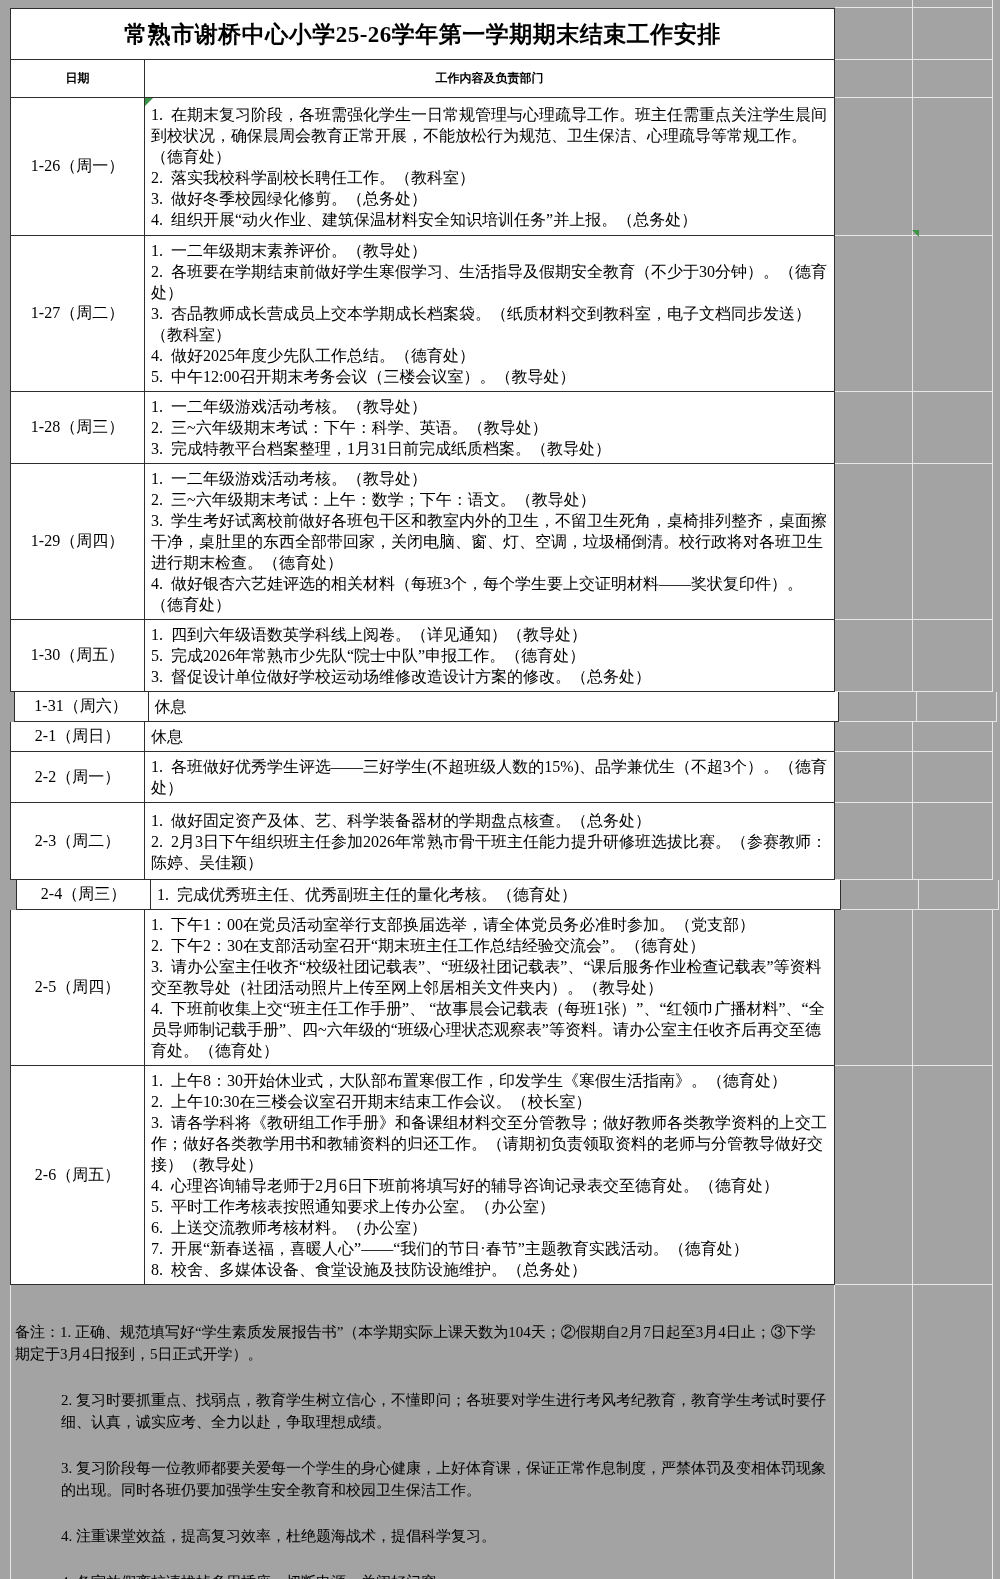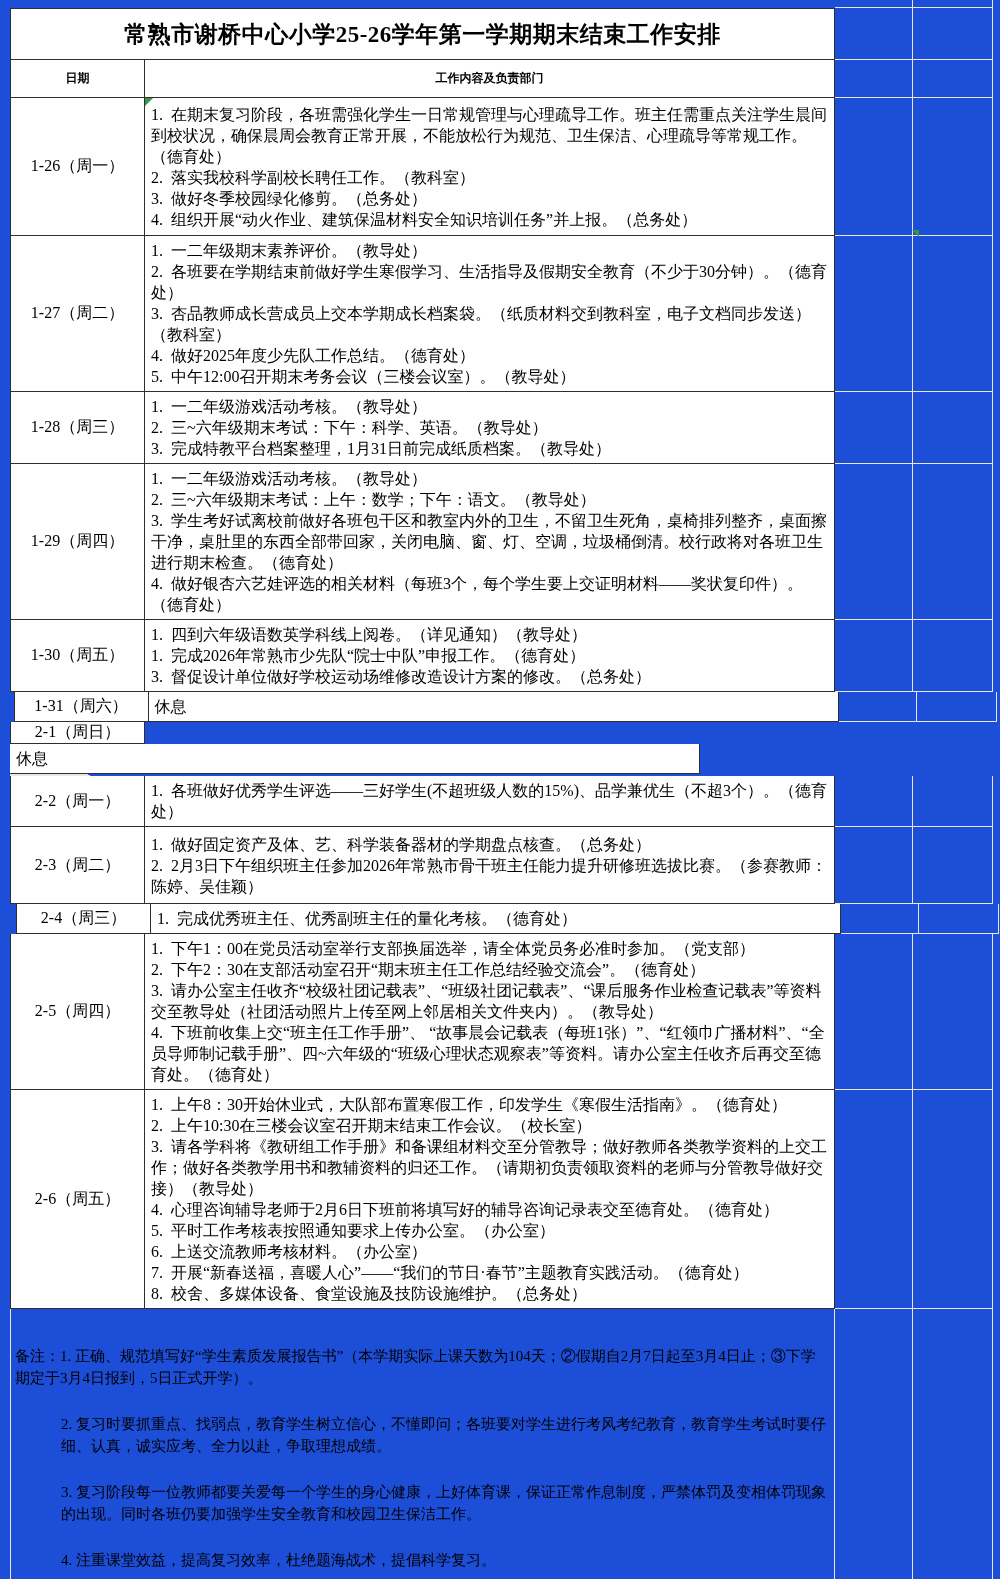--- a/index.html
+++ b/index.html
@@ -4,21 +4,21 @@
 <style>
   * { margin:0; padding:0; box-sizing:border-box; }
   html,body { background:#ffffff; }
   body {
     width:1000px; height:1579px;
     font-family:"Liberation Serif","DejaVu Serif",serif;
     color:#000;
   }
   .sheet {
     position:relative; width:1000px; height:1579px;
-    background:#1d4ed8; overflow:hidden;
+    background:#a3a3a3; overflow:hidden;
   }
   .rows { position:absolute; left:0; top:0; width:1000px; }
   .grid-row { display:flex; align-items:stretch; padding-left:10px; }
 
   
   .tcell {
     border-right:1.5px solid #2e2e2e;
     border-bottom:1.5px solid #2e2e2e;
     background:#fff;
   }
@@ -141,35 +141,35 @@
             <div class="item">3.  学生考好试离校前做好各班包干区和教室内外的卫生，不留卫生死角，桌椅排列整齐，桌面擦干净，桌肚里的东西全部带回家，关闭电脑、窗、灯、空调，垃圾桶倒清。校行政将对各班卫生进行期末检查。（德育处）</div>
             <div class="item">4.  做好银杏六艺娃评选的相关材料（每班3个，每个学生要上交证明材料——奖状复印件）。（德育处）</div>
           </div>
           <div class="ghost g1"></div>
           <div class="ghost g2"></div>
         </div>
         <div class="grid-row" style="min-height: 63px;">
           <div class="tcell b-left date-col date-cell">1-30（周五）</div>
           <div class="tcell content-col content-cell">
             <div class="item">1.  四到六年级语数英学科线上阅卷。（详见通知）（教导处）</div>
-            <div class="item">1.  完成2026年常熟市少先队“院士中队”申报工作。（德育处）</div>
+            <div class="item">5.  完成2026年常熟市少先队“院士中队”申报工作。（德育处）</div>
             <div class="item">3.  督促设计单位做好学校运动场维修改造设计方案的修改。（总务处）</div>
           </div>
           <div class="ghost g1"></div>
           <div class="ghost g2"></div>
         </div>
         <div class="grid-row" style="min-height: 20px; justify-content: center;">
           <div class="tcell b-left date-col date-cell">1-31（周六）</div>
           <div class="tcell content-col content-cell">
             <div class="item">休息</div>
           </div>
           <div class="ghost g1"></div>
           <div class="ghost g2"></div>
         </div>
-        <div class="grid-row" style="min-height: 23px; flex-direction: column;">
+        <div class="grid-row" style="min-height: 23px;">
           <div class="tcell b-left date-col date-cell">2-1（周日）</div>
           <div class="tcell content-col content-cell">
             <div class="item">休息</div>
           </div>
           <div class="ghost g1"></div>
           <div class="ghost g2"></div>
         </div>
         <div class="grid-row" style="min-height: 40px;">
           <div class="tcell b-left date-col date-cell">2-2（周一）</div>
           <div class="tcell content-col content-cell">

